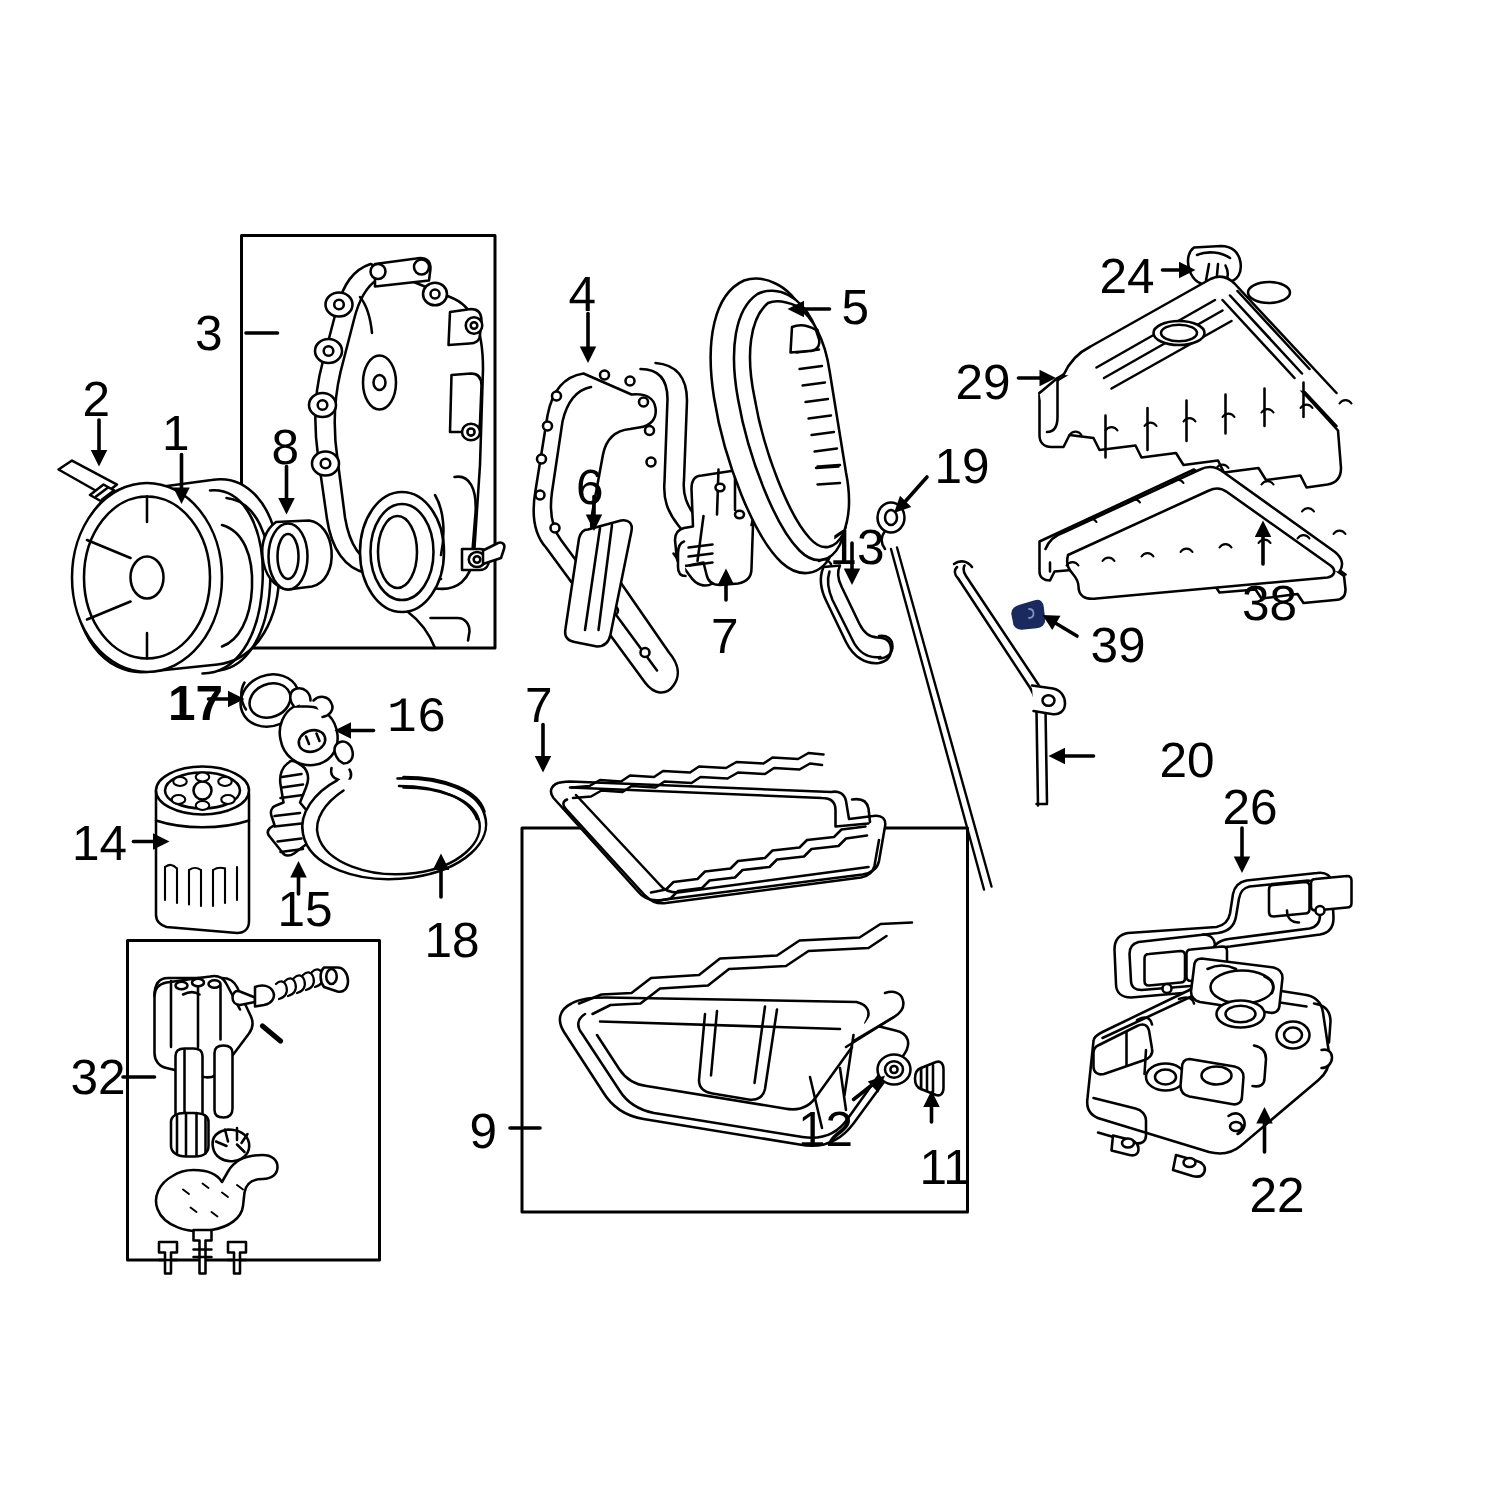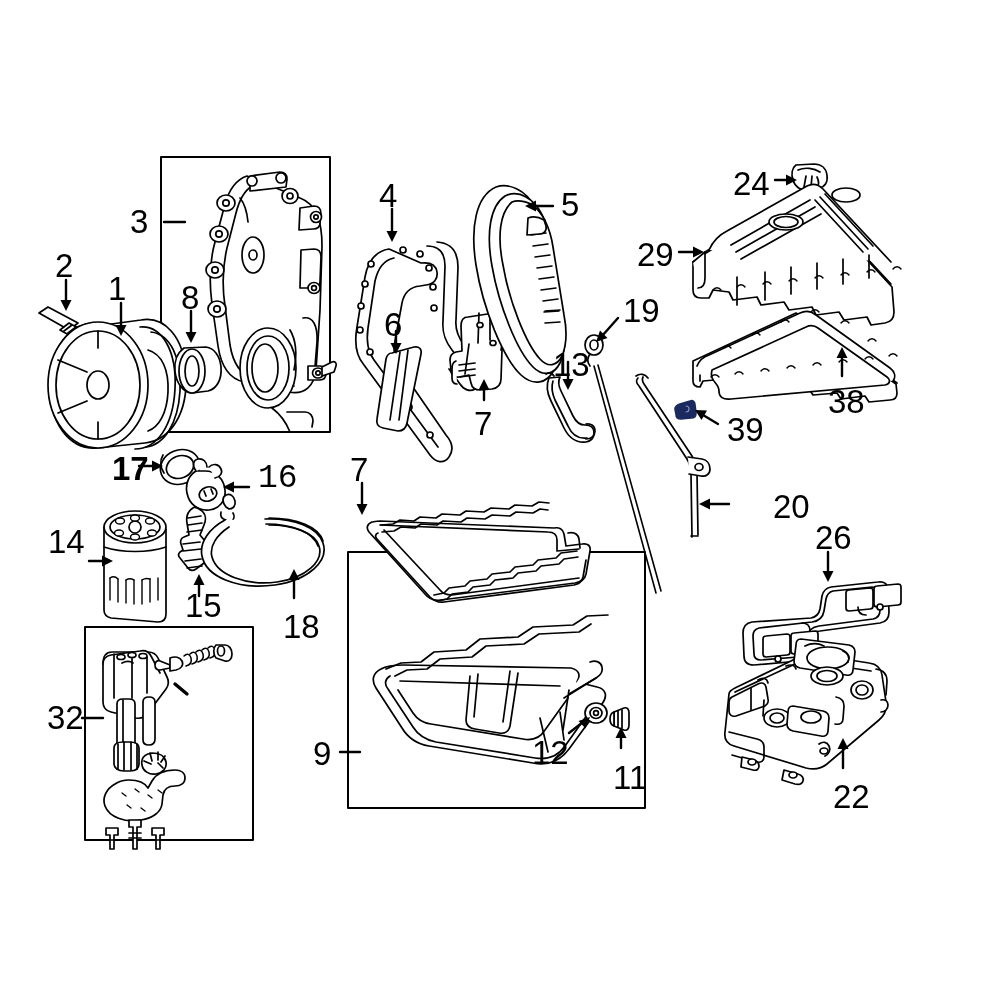--- a/index.html
+++ b/index.html
@@ -508,21 +508,21 @@
 <div class="lbl" style="left:379px;top:179px;">4</div>
 <div class="lbl" style="left:561px;top:188px;">5</div>
 <div class="lbl" style="left:384px;top:308px;">6</div>
 <div class="lbl" style="left:474px;top:407px;">7</div>
 <div class="lbl" style="left:181px;top:281px;">8</div>
 <div class="lbl" style="left:313px;top:737px;">9</div>
 <div class="lbl" style="left:350px;top:453px;">7</div>
 <div class="lbl" style="left:613px;top:761px;">11</div>
 <div class="lbl" style="left:532px;top:736px;">12</div>
 <div class="lbl" style="left:553px;top:348px;">13</div>
-<div class="lbl" style="left:48px;top:525px;">14</div>
+<div class="lbl" style="left:48px;top:545px;">14</div>
 <div class="lbl" style="left:185px;top:589px;">15</div>
 <div class="lbl" style="left:258px;top:462px;font-family:Liberation Mono, monospace;">16</div>
 <div class="lbl" style="left:112px;top:452px;font-weight:bold;">17</div>
 <div class="lbl" style="left:283px;top:610px;">18</div>
 <div class="lbl" style="left:623px;top:294px;">19</div>
 <div class="lbl" style="left:740px;top:490px;margin-left:33px;">20</div>
 <div class="lbl" style="left:727px;top:413px;">39</div>
 <div class="lbl" style="left:637px;top:238px;">29</div>
 <div class="lbl" style="left:828px;top:385px;">38</div>
 <div class="lbl" style="left:733px;top:167px;">24</div>

